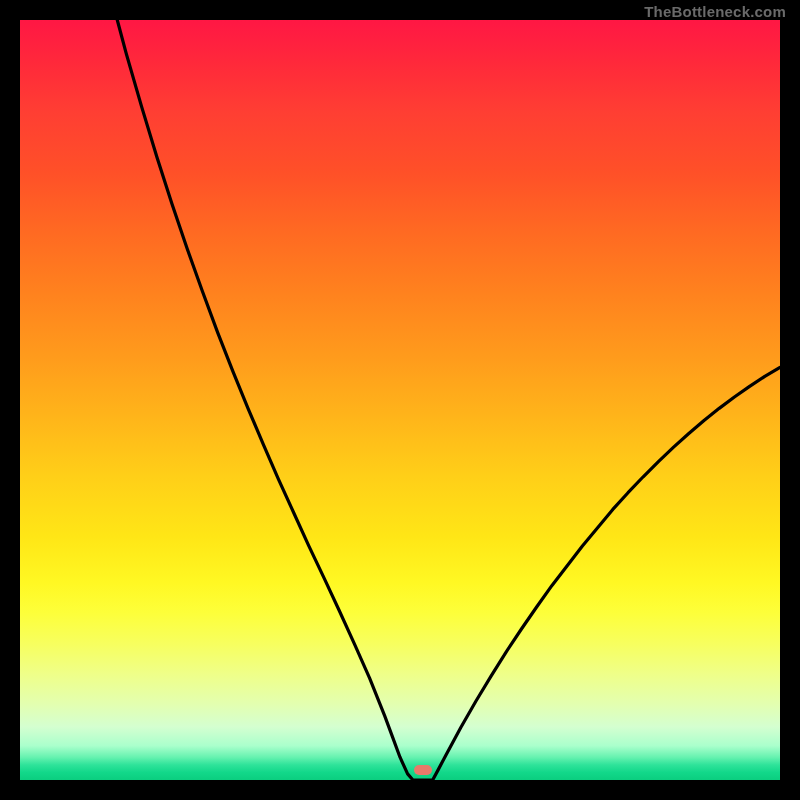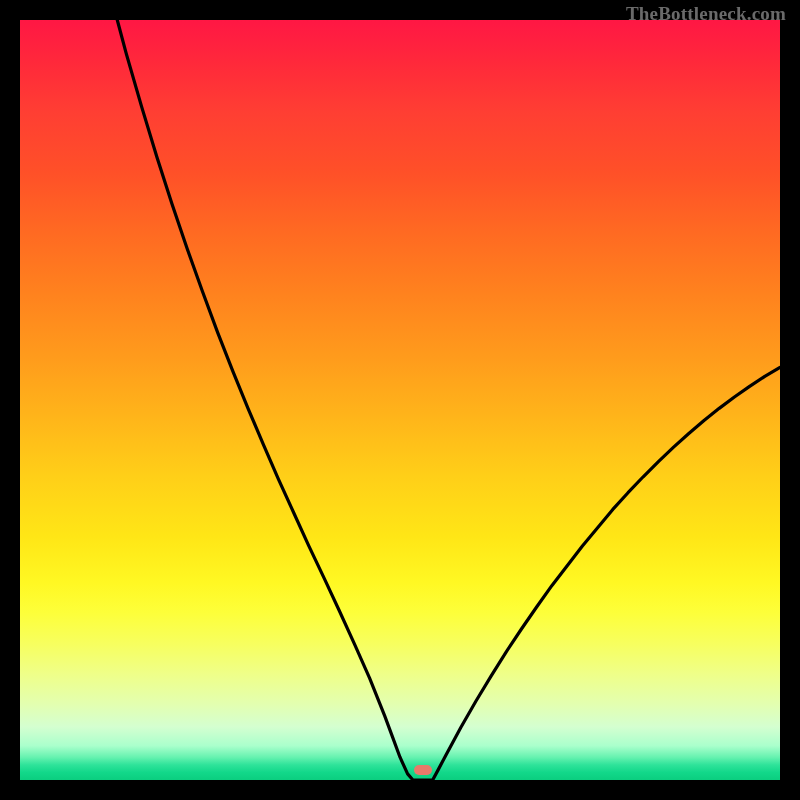--- a/index.html
+++ b/index.html
@@ -66,22 +66,22 @@
     position: absolute;
     width: 18px;
     height: 10px;
     background: #e87a6a;
     border-radius: 5px;
   }
   .watermark {
     position: absolute;
     top: 3px;
     right: 14px;
-    font-family: Liberation Serif, serif;
-    font-size: 19px;
+    font-family: Liberation Sans, sans-serif;
+    font-size: 15px;
     font-weight: 600;
     color: #6a6a6a;
     letter-spacing: 0.2px;
   }
 </style>
 </head>
 <body>
 
 <div class="stage">
   <div class="watermark">TheBottleneck.com</div>

